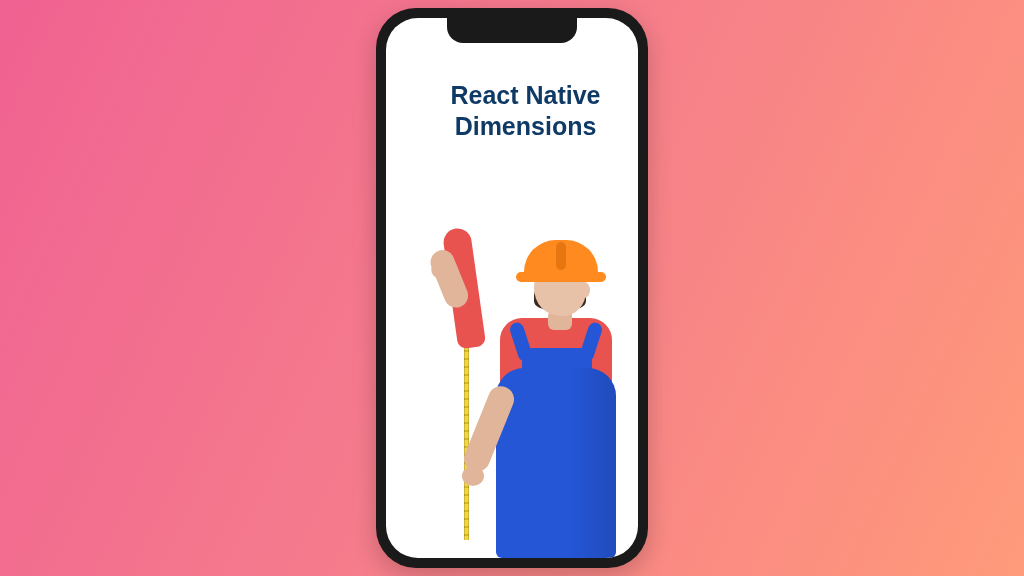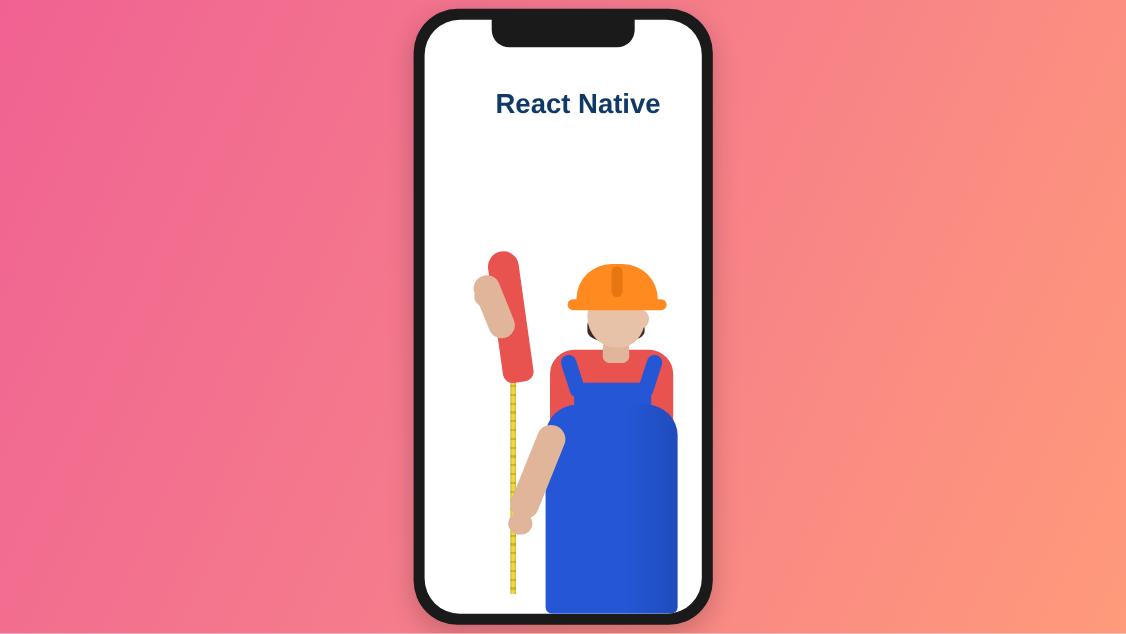--- a/index.html
+++ b/index.html
@@ -257,20 +257,21 @@
   </style>
 </head>
 <body>
 
 <div class="phone-frame">
   <div class="phone-notch"></div>
   <div class="phone-screen">
 
     <div class="title-wrap">
       <div class="title-line">React Native</div>
+      <div class="title-line">Dimensions</div>
     </div>
 
     <div class="illustration">
       <div class="tape"></div>
 
       <div class="worker">
         <div class="shirt"></div>
         <div class="strap-left"></div>
         <div class="strap-right"></div>
         <div class="bib"></div>

